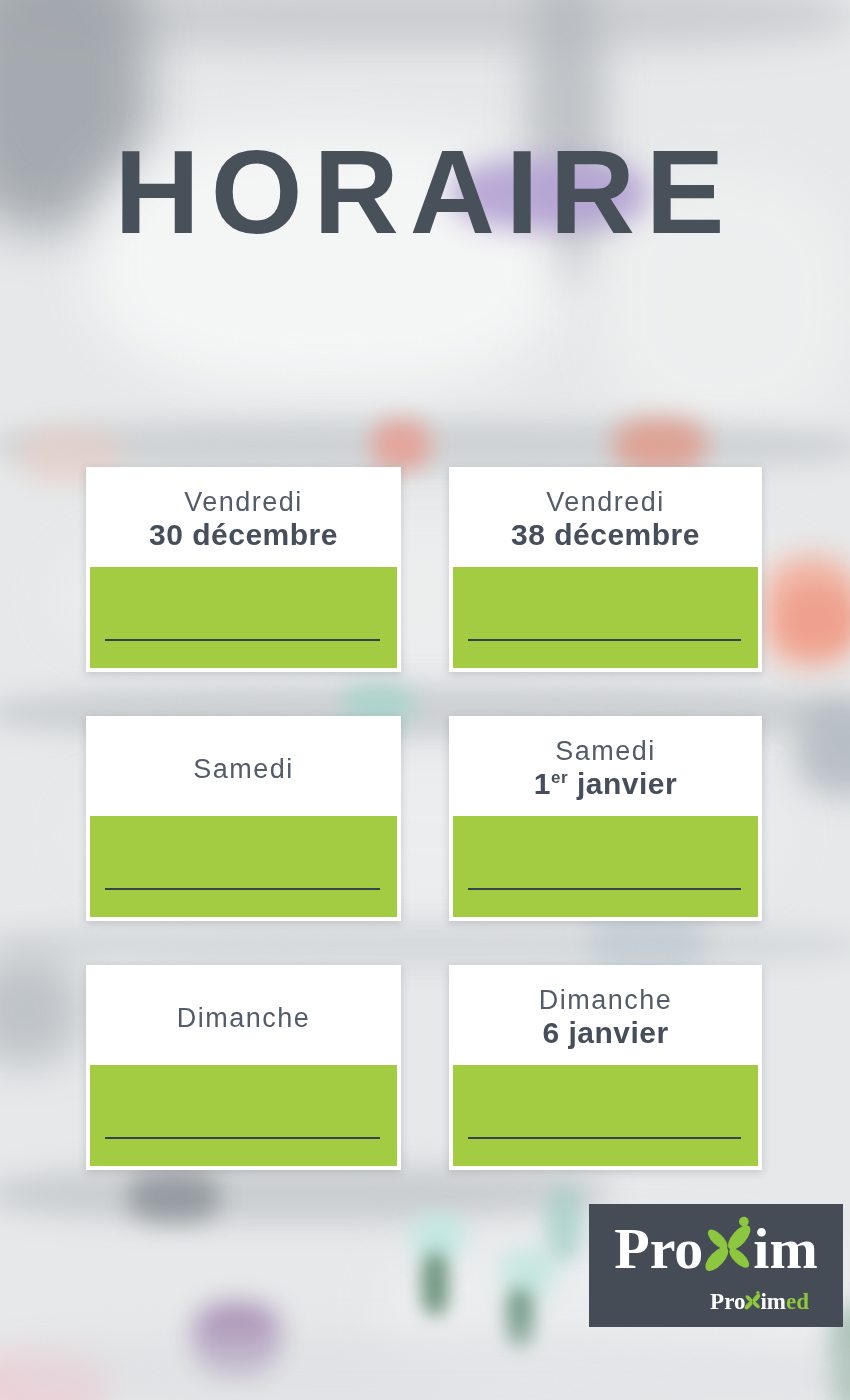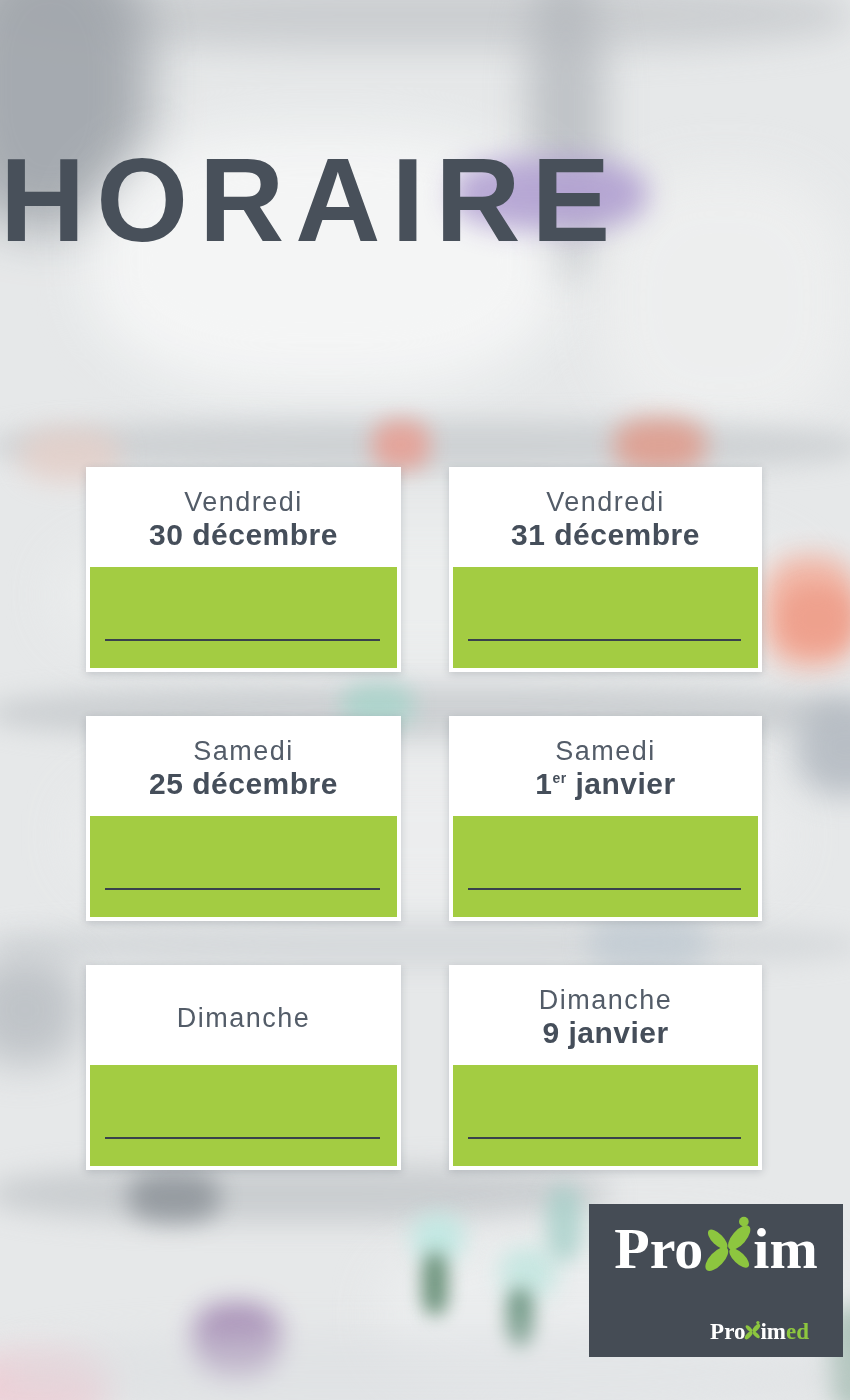--- a/index.html
+++ b/index.html
@@ -39,22 +39,22 @@
   .b26 { left:500px; top:1248px; width:56px;  height:50px; background:#c4e6e0; filter:blur(11px); opacity:.9; }
   .b27 { left:506px; top:1288px; width:28px;  height:60px; background:#6a9480; filter:blur(9px);  opacity:.9; }
   .b28 { left:546px; top:1186px; width:36px;  height:76px; background:#9ecdc5; filter:blur(10px); opacity:.7; }
   .b29 { left:193px; top:1303px; width:88px;  height:72px; background:#a287b2; filter:blur(13px); opacity:.9; }
   .b30 { left:-40px; top:1352px; width:150px; height:70px; background:#f0cbd3; filter:blur(16px); opacity:.85; }
   .b31 { left:828px; top:1305px; width:48px;  height:105px;background:#9cb7ab; filter:blur(11px); opacity:.75; }
   .b32 { left:0;     top:1332px; width:850px; height:80px; background:#dadde0; filter:blur(18px); opacity:.5; border-radius:0; }
 
   
   .title {
-    position:absolute; top:143px; left:0; width:850px;
-    text-align:left; color:var(--title, #48505a);
+    position:absolute; top:135px; left:0; width:850px;
+    text-align:center; color:var(--title, #48505a);
     font-weight:bold; line-height:114px;
   }
   .title .line1 { font-size:118px; letter-spacing:11px; }
   .title .line2 { font-size:118px; letter-spacing:-6px; }
 
   
   .grid {
     position:absolute; left:86px; top:467px;
     display:grid; grid-template-columns:315px 313px;
     column-gap:48px; row-gap:44px;
@@ -63,33 +63,33 @@
     position:relative; height:205px; background:#ffffff;
     box-shadow:0 2px 8px rgba(60,70,82,.22);
   }
   .card-header {
     height:100px; display:flex; flex-direction:column;
     justify-content:center; align-items:center; text-align:center;
     padding-top:6px; box-sizing:border-box;
   }
   .day  { font-size:27px; color:var(--day,#535c68); letter-spacing:1.5px; line-height:30px; }
   .date { font-size:30px; font-weight:bold; color:var(--date,#454e5a); letter-spacing:.5px; line-height:36px; }
-  .date sup { font-size:14px; vertical-align:super; line-height:0; }
+  .date sup { font-size:17px; vertical-align:super; line-height:0; }
   .card-body {
     position:absolute; left:4px; right:4px; top:100px; bottom:4px;
     background:var(--green,#a3cc42);
   }
   .write-line {
     position:absolute; left:15px; right:17px; bottom:27px; height:2px;
     background:var(--line,#39414c);
   }
 
   
   .logo-box {
-    position:absolute; left:589px; top:1204px; width:254px; height:153px;
+    position:absolute; left:589px; top:1204px; width:254px; height:123px;
     background:var(--logobg,#454c55);
     font-family:"Liberation Serif", serif; color:#ffffff;
   }
   .logo-main {
     position:absolute; top:14px; left:0; width:100%;
     display:flex; justify-content:center; align-items:center;
   }
   .logo-main .word { font-size:58px; font-weight:bold; line-height:58px; }
   .logo-main svg   { margin:0 -3px; position:relative; top:-4px; }
   .logo-sub {
@@ -150,31 +150,30 @@
         <div class="date"><span class="date-main">30 décembre</span><sup class="date-sup"></sup><span class="date-rest"></span></div>
       </div>
       <div class="card-body">
         <div class="write-line"></div>
       </div>
     </div>
 
     <div class="card">
       <div class="card-header">
         <div class="day">Vendredi</div>
-        <div class="date"><span class="date-main">31 décembre</span><sup class="date-sup"></sup><span class="date-rest"></span></div>
+        <div class="date"><span class="date-main">38 décembre</span><sup class="date-sup"></sup><span class="date-rest"></span></div>
       </div>
       <div class="card-body">
         <div class="write-line"></div>
       </div>
     </div>
 
     <div class="card">
       <div class="card-header">
         <div class="day">Samedi</div>
-        <div class="date"><span class="date-main">25 décembre</span><sup class="date-sup"></sup><span class="date-rest"></span></div>
       </div>
       <div class="card-body">
         <div class="write-line"></div>
       </div>
     </div>
 
     <div class="card">
       <div class="card-header">
         <div class="day">Samedi</div>
         <div class="date"><span class="date-main">1</span><sup class="date-sup">er</sup><span class="date-rest"> janvier</span></div>
@@ -189,21 +188,21 @@
         <div class="day">Dimanche</div>
       </div>
       <div class="card-body">
         <div class="write-line"></div>
       </div>
     </div>
 
     <div class="card">
       <div class="card-header">
         <div class="day">Dimanche</div>
-        <div class="date"><span class="date-main">9 janvier</span><sup class="date-sup"></sup><span class="date-rest"></span></div>
+        <div class="date"><span class="date-main">6 janvier</span><sup class="date-sup"></sup><span class="date-rest"></span></div>
       </div>
       <div class="card-body">
         <div class="write-line"></div>
       </div>
     </div>
   </div>
 
   <div class="logo-box">
     <div class="logo-main">
       <span class="word">Pro</span>

